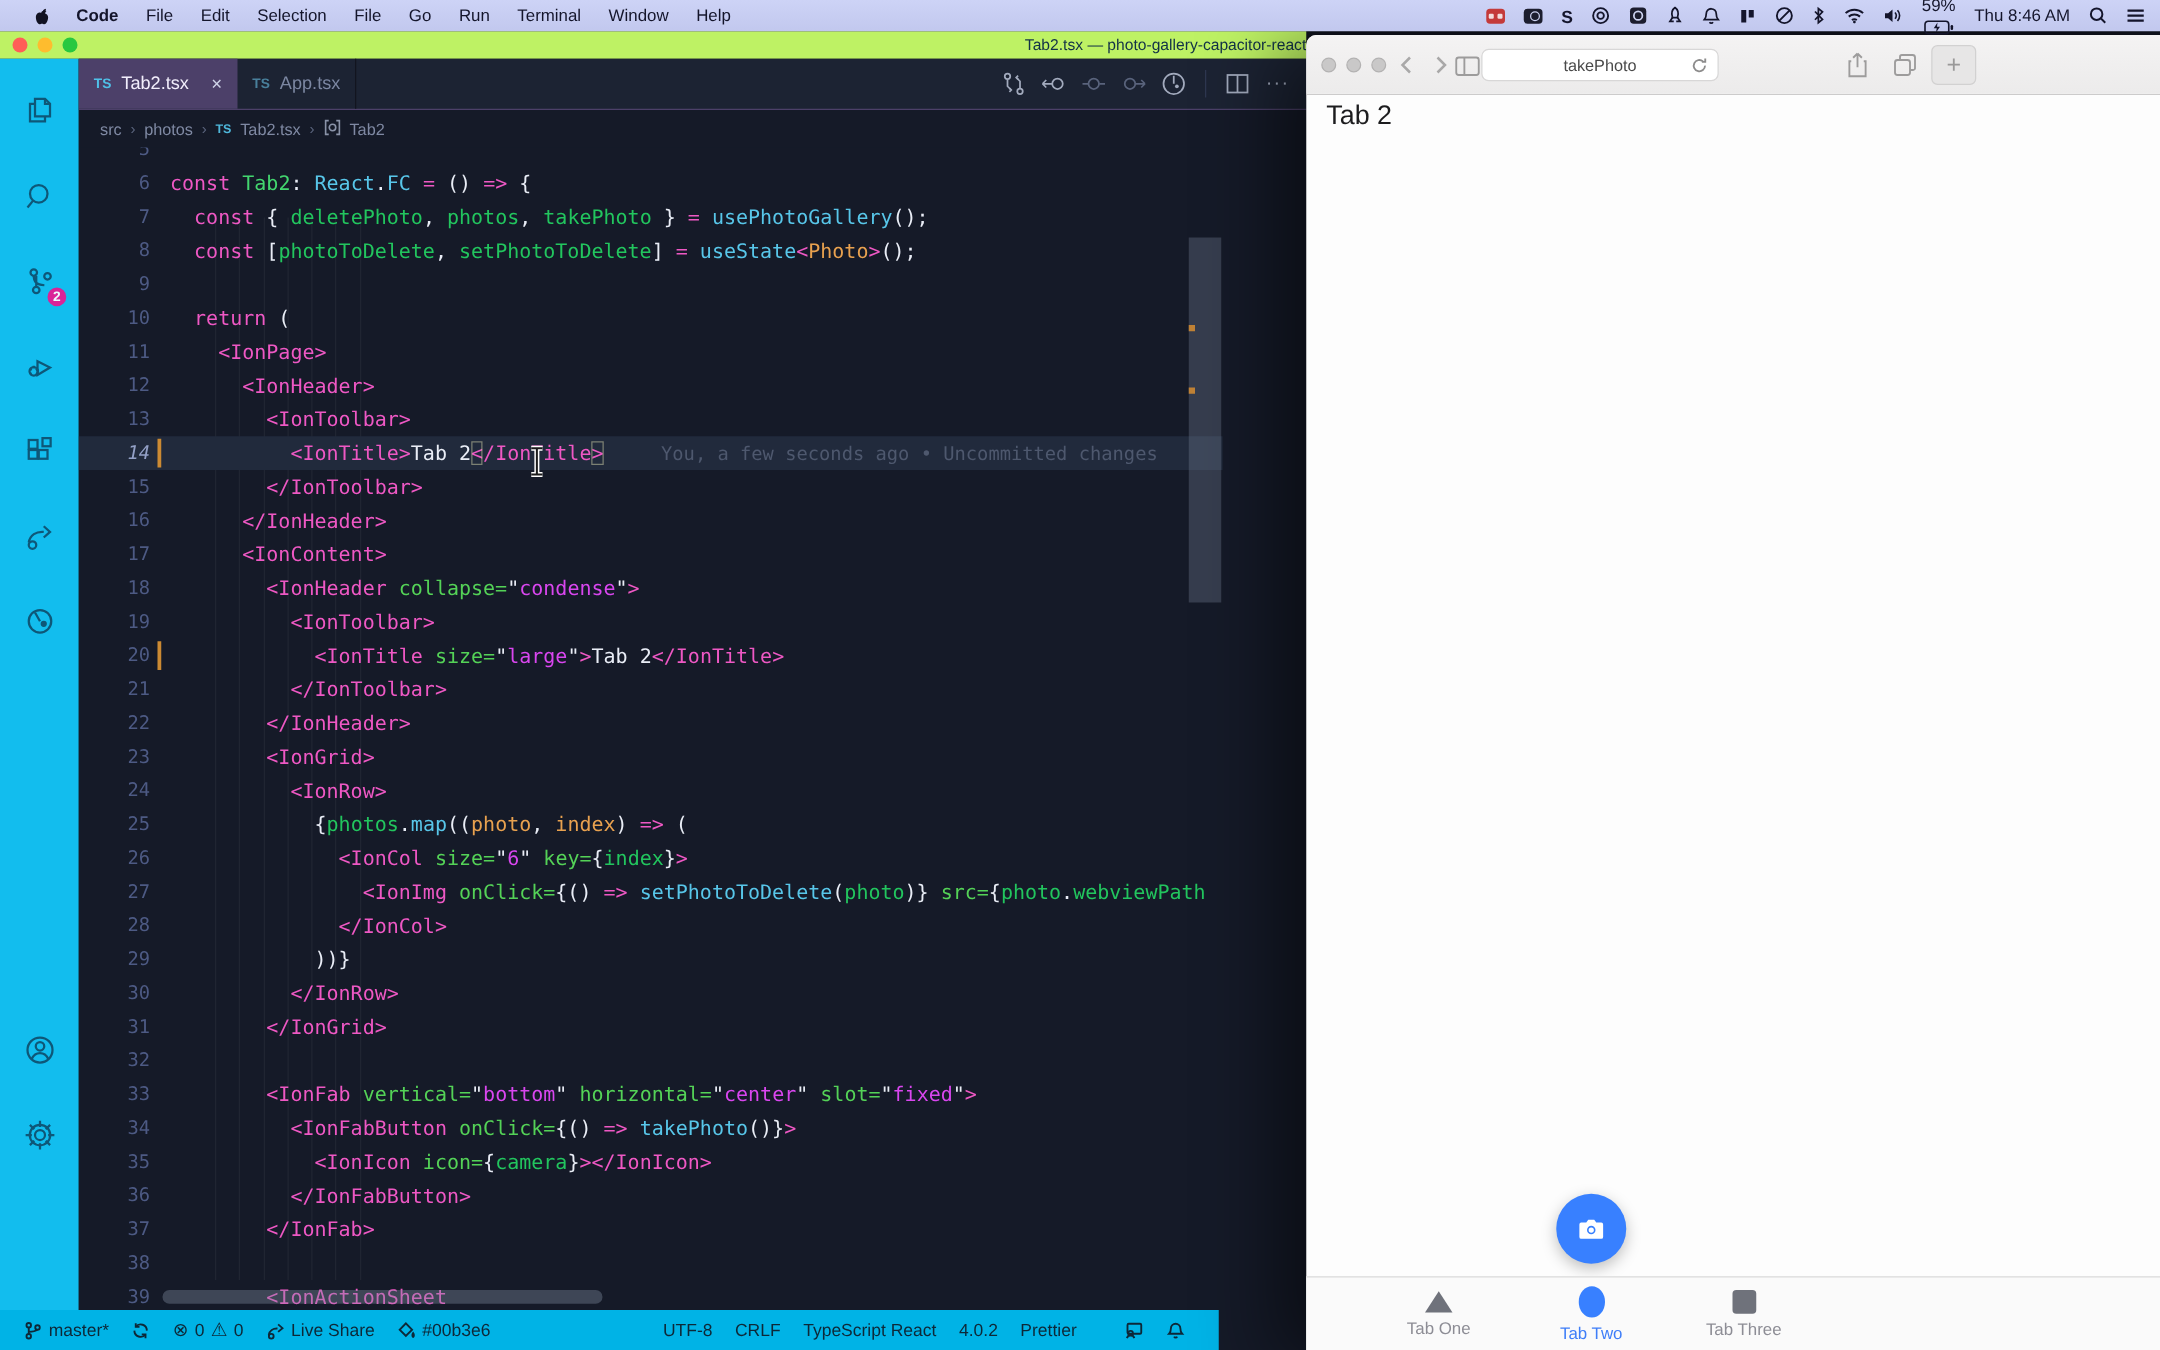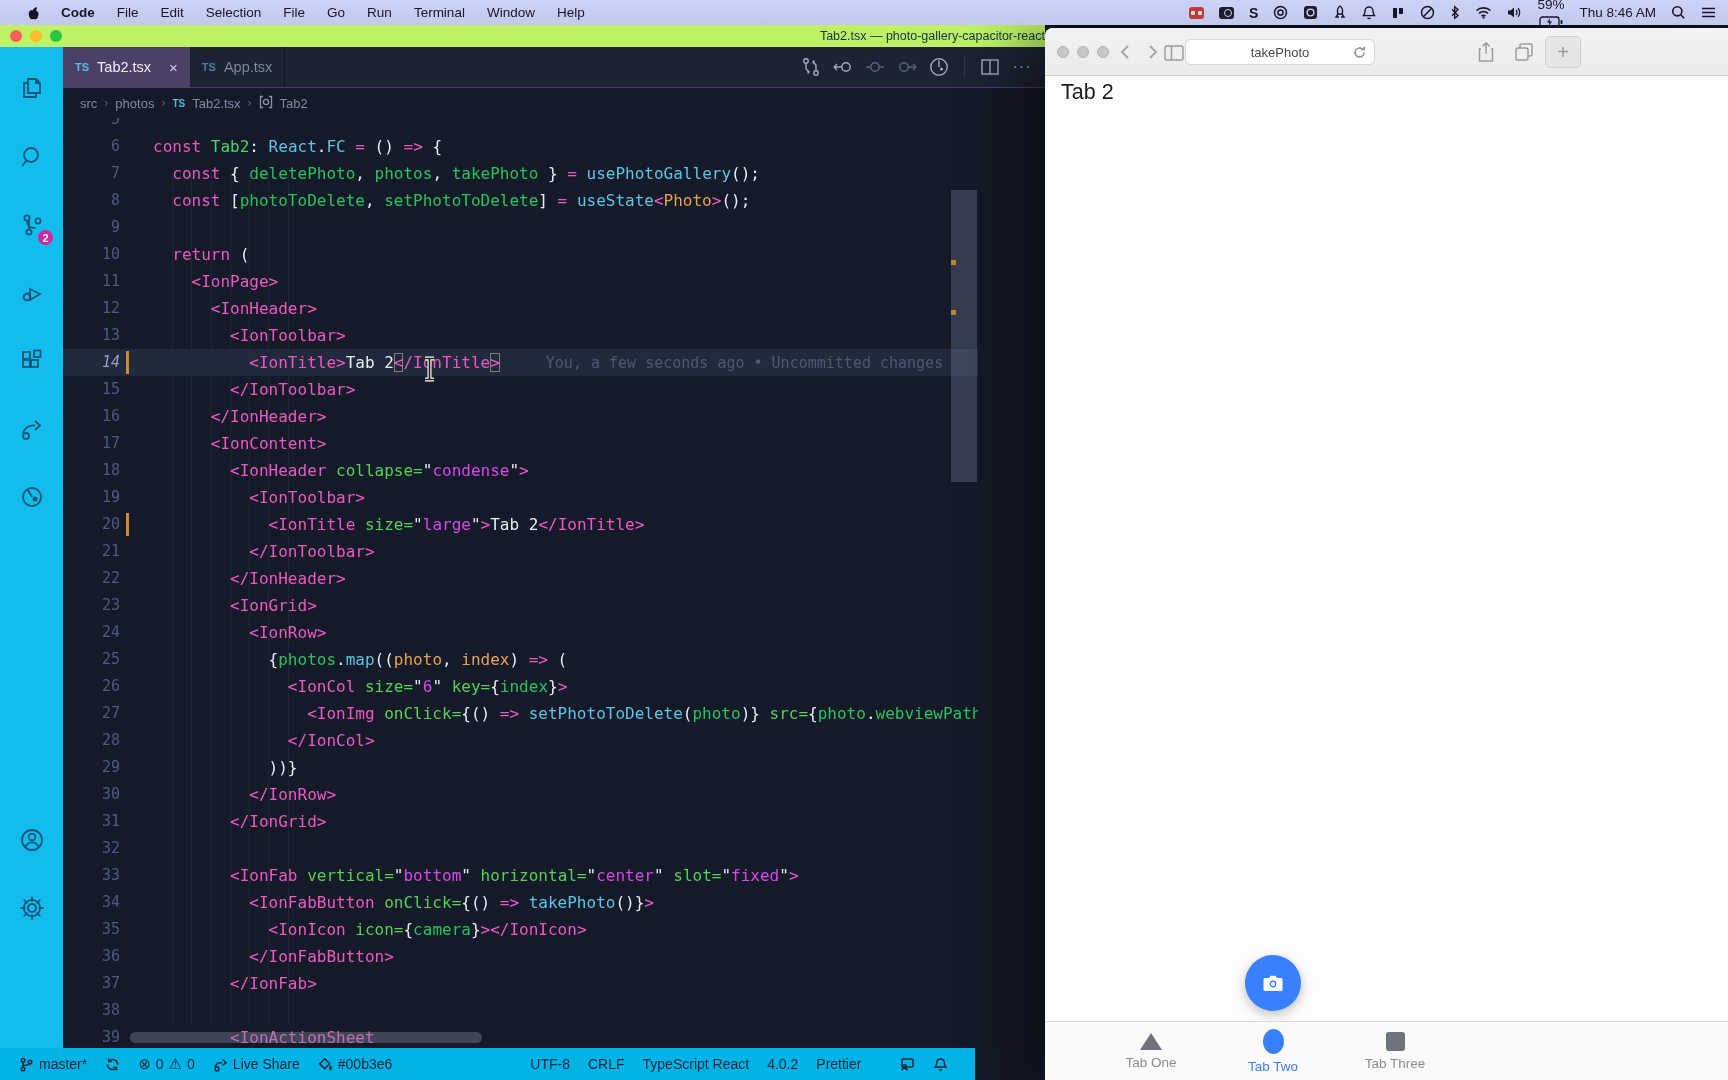--- a/index.html
+++ b/index.html
@@ -63,21 +63,21 @@
   .breadcrumb .ts2{font-size:10px;font-weight:bold;color:#4fb8dc;}
   .bc-sym svg{stroke:#8a93a8;fill:none;stroke-width:1.3;}
 
   
   .editor{position:absolute;left:63px;top:93px;width:982px;height:930px;background:#151a28;overflow:hidden;}
   .codeclip{position:absolute;left:0;top:0;width:915px;height:930px;overflow:hidden;}
   .lines{position:absolute;left:0;top:-12px;width:1200px;font-family:"DejaVu Sans Mono",monospace;
     font-size:16px;line-height:27px;white-space:pre;}
   .row{position:relative;height:27px;display:flex;}
   .row .num{width:57px;text-align:right;color:#4d5a84;font-size:15px;flex:none;}
-  .row .txt{margin-left:33px;flex:none;}
+  .row .txt{margin-left:16px;flex:none;}
   .row.cur{background:#212a3c;}
   .row.cur .num{color:#93a0c6;font-style:italic;}
   .row .modmark{position:absolute;left:63px;top:2px;width:3px;height:23px;background:#cc8a33;}
   .tk-k{color:#ee58c4;} .tk-g{color:#54d257;} .tk-s{color:#d946ef;} .tk-c{color:#58c6e9;}
   .tk-o{color:#e8a14f;} .tk-t{color:#43d66f;} .tk-v{color:#22c55e;} .tk-w{color:#e9edf6;}
   .tk-x{color:#ee58c4;outline:1px solid rgba(200,200,160,.55);outline-offset:-1px;}
   .blame{color:#4e586e;font-size:15px;margin-left:46px;}
   .iguide{position:absolute;top:56px;bottom:24px;width:1px;background:rgba(255,255,255,.05);}
   .vscroll{position:absolute;left:888px;top:72px;width:26px;height:292px;background:rgba(125,136,158,.32);}
   .ormark{position:absolute;left:888px;width:5px;height:5px;background:#c08236;}

